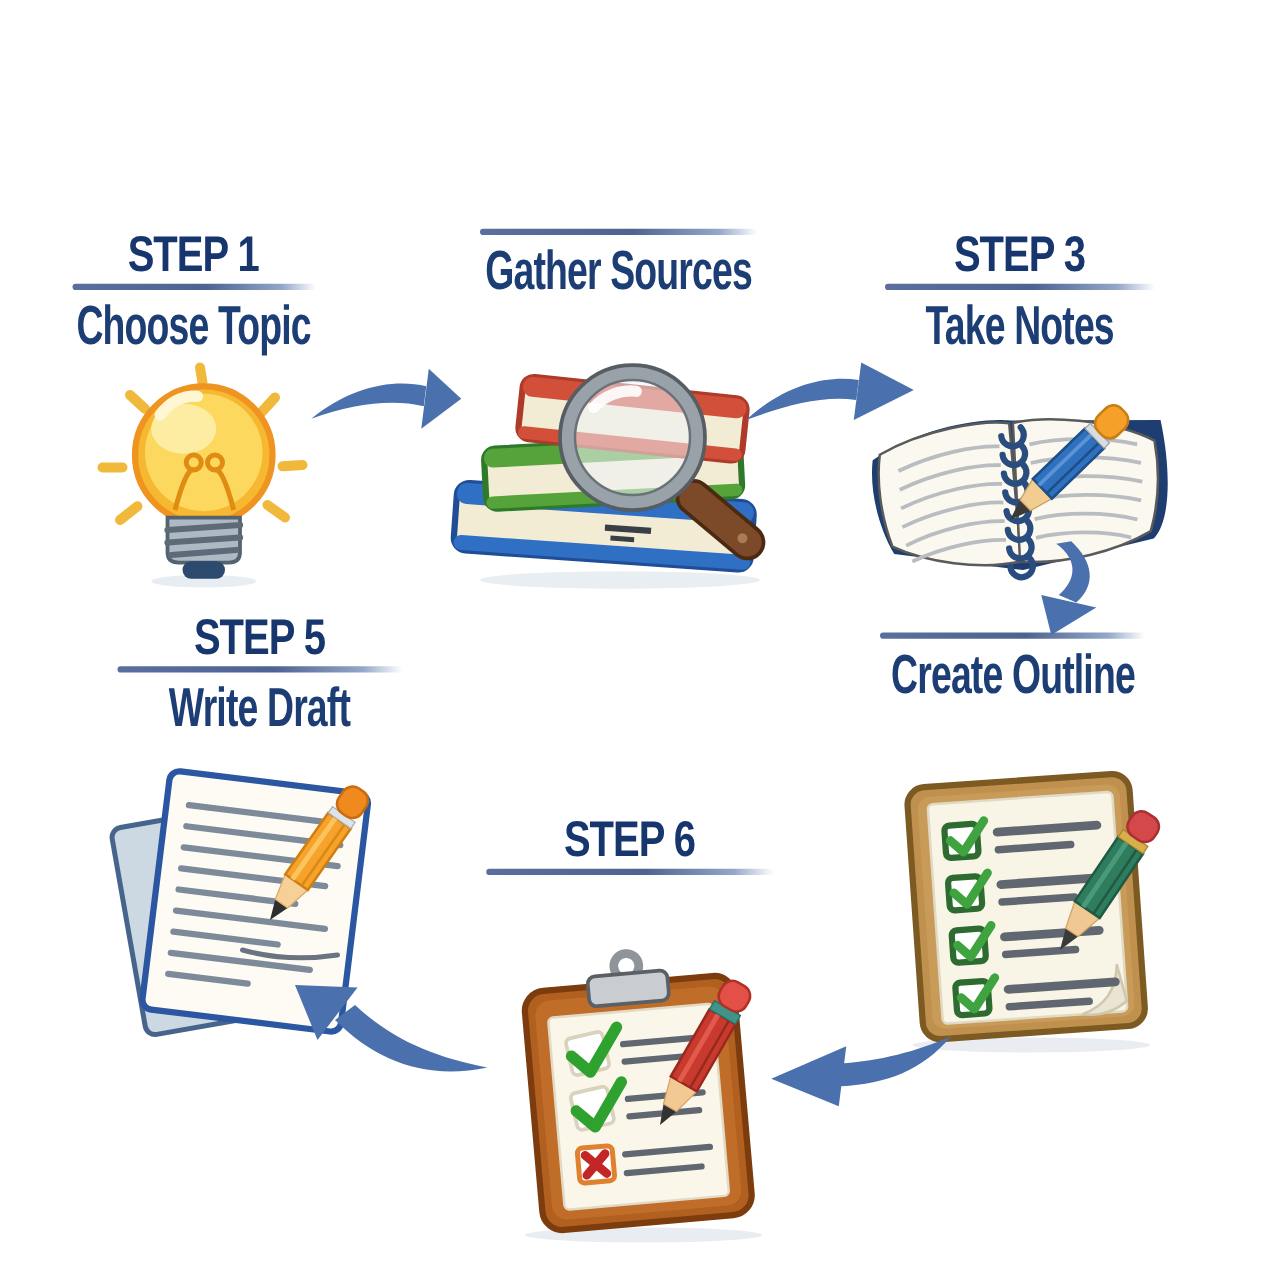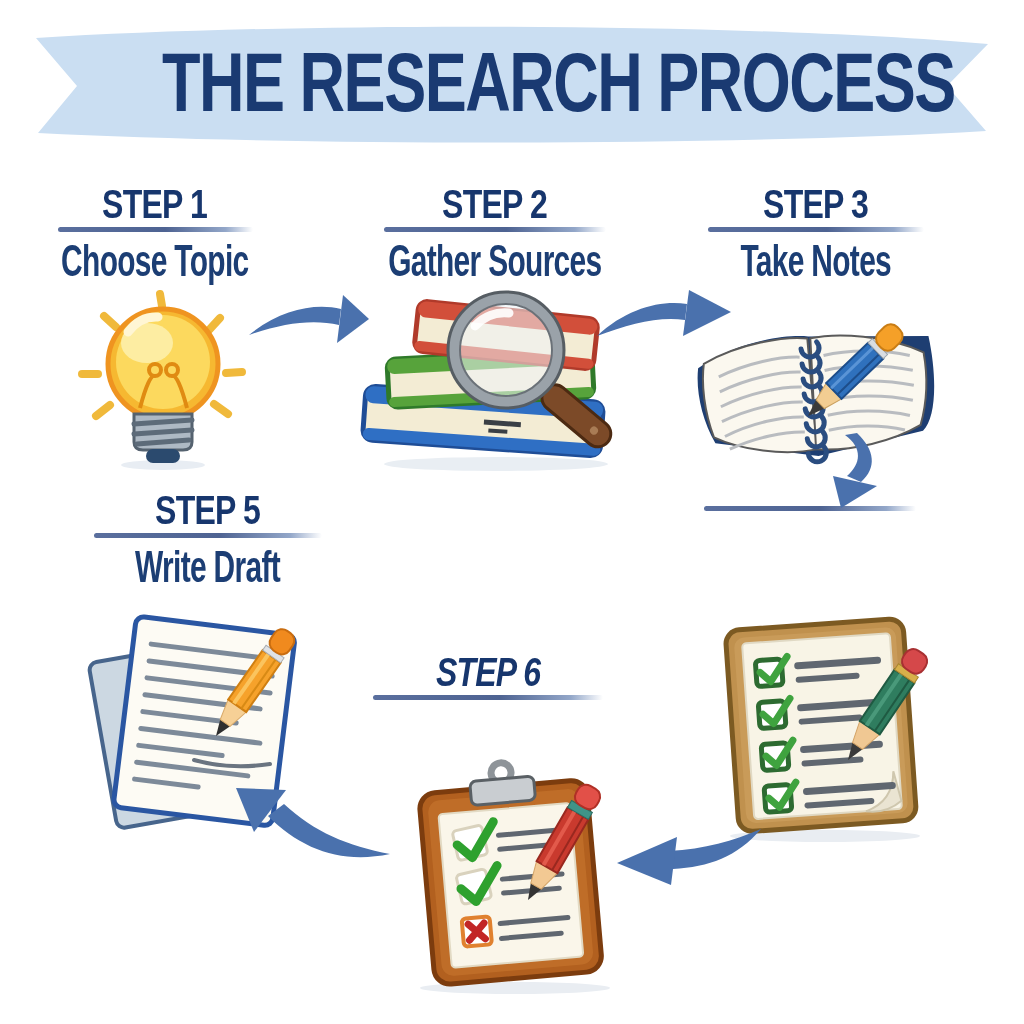--- a/index.html
+++ b/index.html
@@ -21,58 +21,50 @@
     background:linear-gradient(90deg,#5a6f9e 0%,#4e6392 55%,#93a7c9 86%,rgba(147,167,201,0) 100%);}
   .step-title{font-weight:700;font-size:44px;line-height:50px;color:#1c3e74;white-space:nowrap;}
   .step-title span{display:inline-block;transform:scaleX(.68);letter-spacing:-1px;transform-origin:center;}
   .arrow path, .arrow polygon{fill:#4a71ad;}
 </style>
 </head>
 <body>
 
 <div class="canvas">
 
-  <div class="banner">
-    <svg width="964" height="120" viewBox="0 0 964 120">
-      <path d="M 6 14 C 260 -2 704 -2 958 20 L 917 62 L 956 107 C 700 122 264 122 8 109 L 47 62 Z" fill="#cadef2"></path>
-    </svg>
-    <div class="banner-title">
-      <span>THE RESEARCH PROCESS</span>
-    </div>
-  </div>
 
   <div class="step-header" style="left:-15px;top:182px;">
     <div class="step-label"><span>STEP 1</span></div>
     <div class="step-underline" style="width:195px;"></div>
     <div class="step-title"><span>Choose Topic</span></div>
   </div>
 
   <div class="step-header" style="left:325px;top:182px;">
-    <div class="step-label"><span>STEP 2</span></div>
     <div class="step-underline" style="width:222px;"></div>
     <div class="step-title"><span>Gather Sources</span></div>
   </div>
 
   <div class="step-header" style="left:646px;top:182px;">
     <div class="step-label"><span>STEP 3</span></div>
     <div class="step-underline" style="width:216px;"></div>
     <div class="step-title"><span>Take Notes</span></div>
   </div>
 
   <div class="step-header" style="left:38px;top:488px;">
     <div class="step-label"><span>STEP 5</span></div>
     <div class="step-underline" style="width:228px;"></div>
     <div class="step-title"><span>Write Draft</span></div>
   </div>
 
   <div class="step-header" style="left:640px;top:505px;">
     <div class="step-underline" style="width:212px;"></div>
-  </div>
-
-  <div class="step-header" style="left:318px;top:650px;font-style:italic;">
+    <div class="step-title"><span>Create Outline</span></div>
+  </div>
+
+  <div class="step-header" style="left:334px;top:650px;">
     <div class="step-label"><span>STEP 6</span></div>
     <div class="step-underline" style="width:230px;"></div>
   </div>
 
   <svg class="abs" style="left:70px;top:286px;" width="190" height="185" viewBox="0 0 190 185">
     <ellipse cx="93" cy="179" rx="42" ry="5" fill="#e8edf3"></ellipse>
     <g stroke="#f0b93b" stroke-width="8" stroke-linecap="round">
       <line x1="34" y1="30" x2="46" y2="41"></line>
       <line x1="12" y1="88" x2="28" y2="88"></line>
       <line x1="26" y1="130" x2="40" y2="119"></line>

